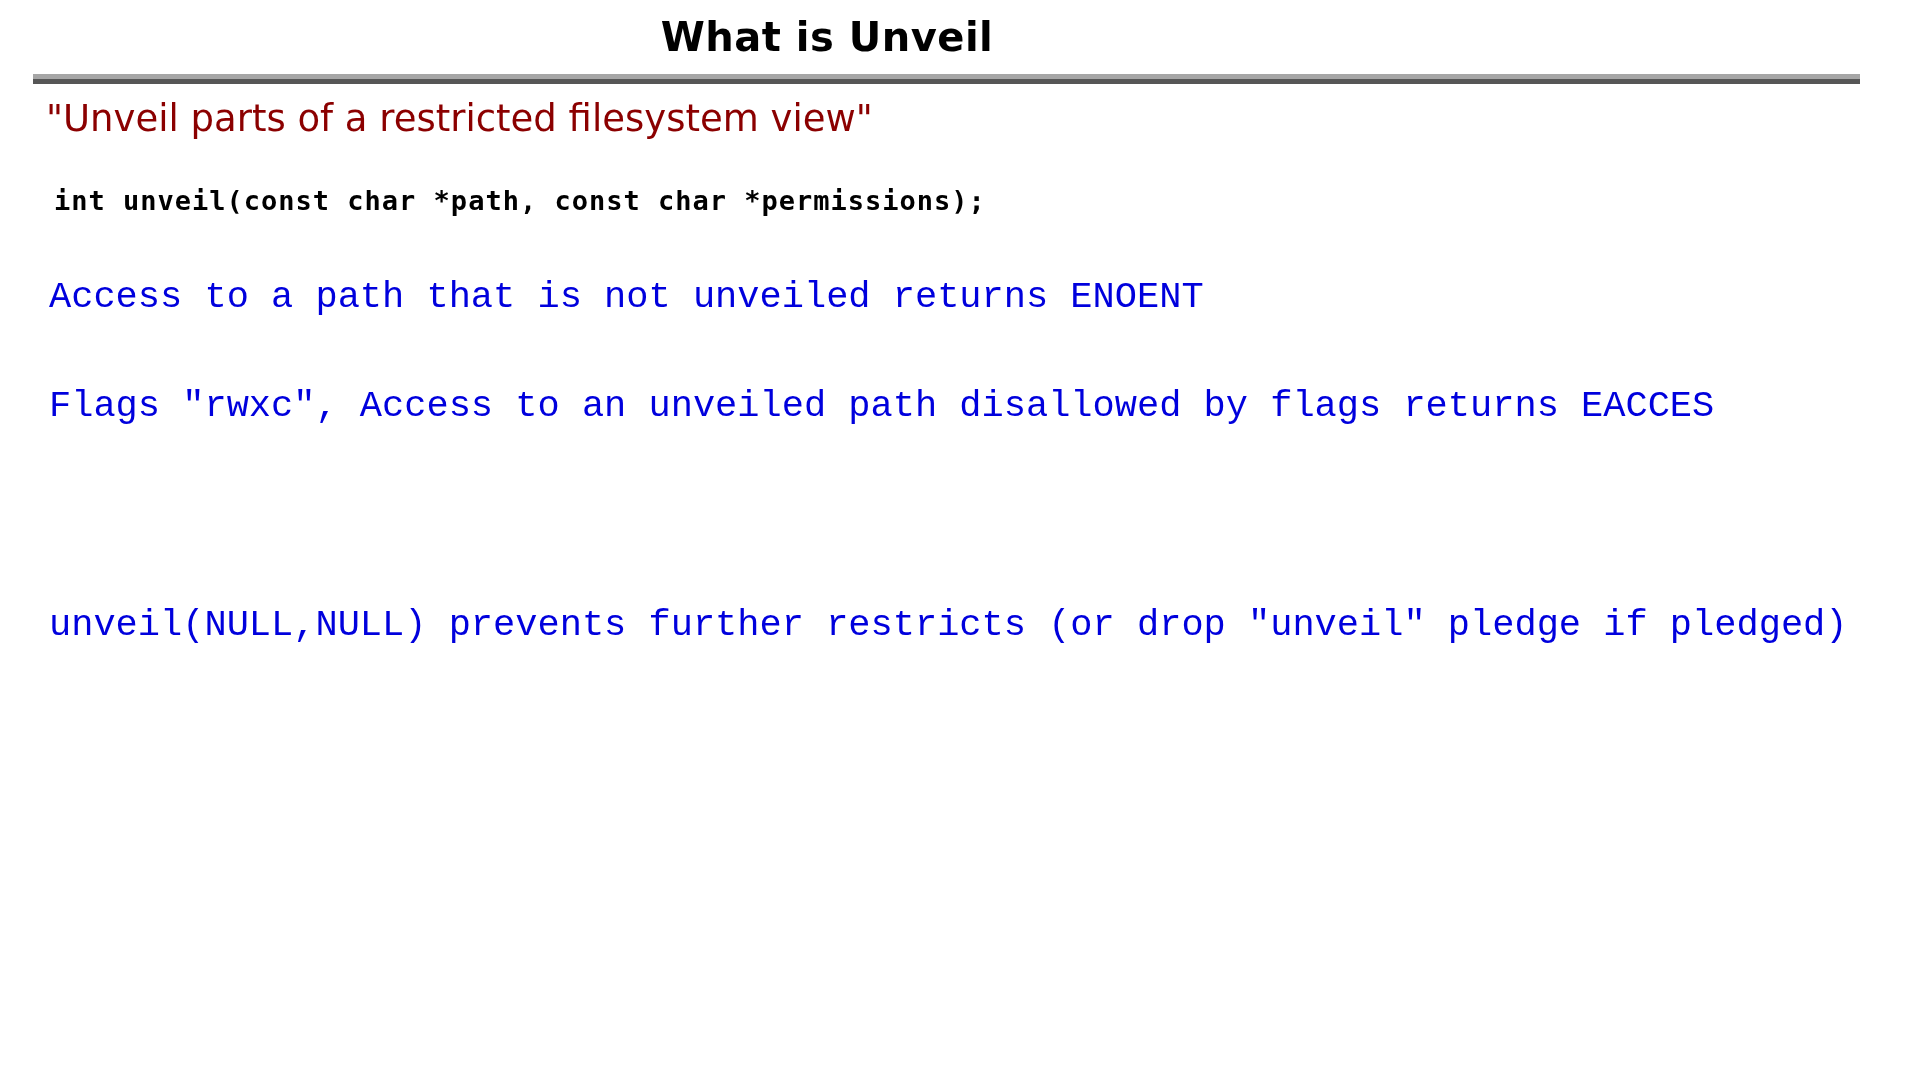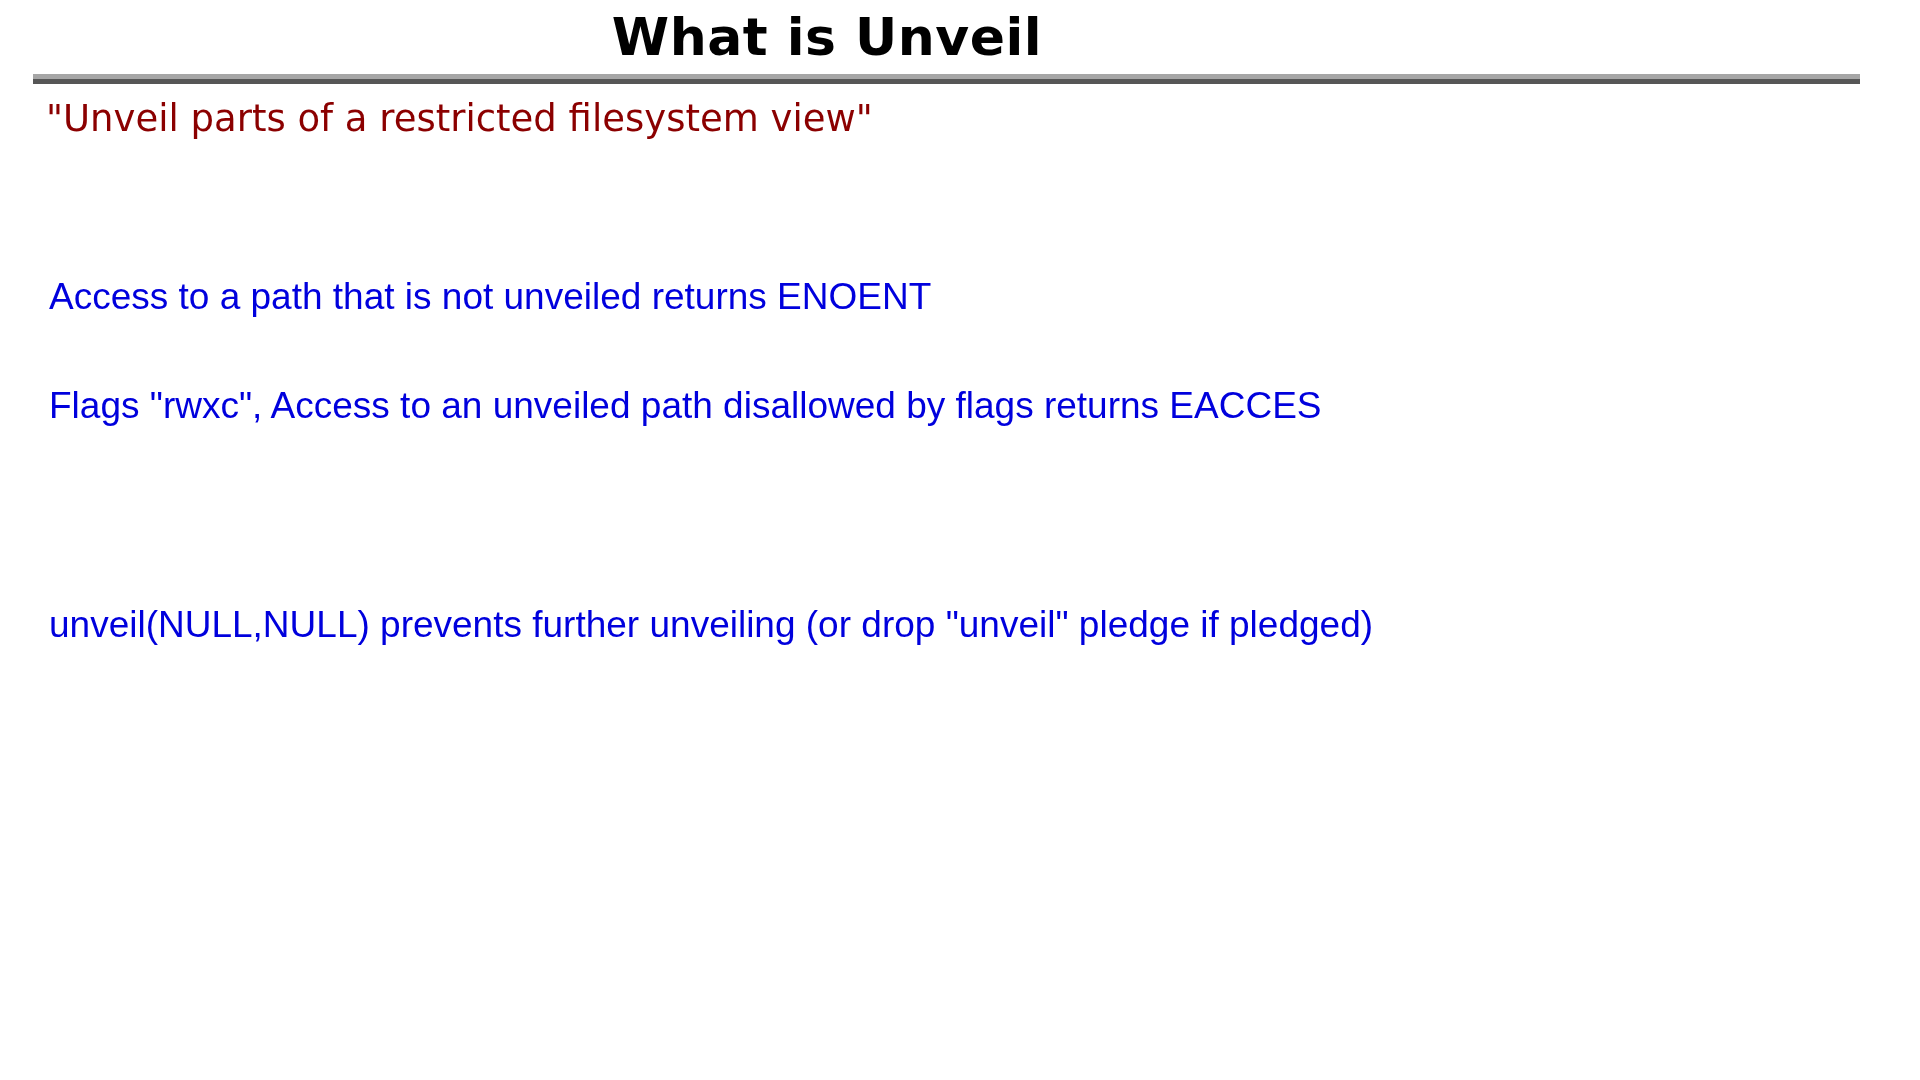--- a/index.html
+++ b/index.html
@@ -24,21 +24,21 @@
 
   
   .slide-title {
     position: absolute;
     left: 0;
     top: 12px;
     width: 1654px;
     text-align: center;
     font-family: "DejaVu Sans", sans-serif;
     font-weight: bold;
-    font-size: 52px;
+    font-size: 40px;
     line-height: 50px;
     letter-spacing: 0.5px;
     color: #000000;
     white-space: nowrap;
   }
 
   
   .title-rule {
     position: absolute;
     left: 33px;
@@ -91,21 +91,21 @@
     top: 100px;
     font-family: "DejaVu Sans Mono", "Liberation Mono", monospace;
     font-weight: bold;
     font-size: 27px;
     line-height: 34px;
     letter-spacing: 1px;
     color: #000000;
   }
 
   .line-blue {
-    font-family: Liberation Sans, sans-serif;
+    font-family: Liberation Mono, monospace;
     font-size: 37px;
     line-height: 46px;
     color: #0000dd;
   }
 
   .line-blue-1 { left: 49px; top: 190px; }
   .line-blue-2 { left: 49px; top: 299px; }
   .line-blue-3 { left: 49px; top: 409px; }
   .line-blue-4 { left: 49px; top: 518px; }
 </style>
@@ -118,22 +118,23 @@
 
   <div class="title-rule">
     <div class="rule-light"></div>
     <div class="rule-dark"></div>
   </div>
 
   <div class="body-area">
 
     <div class="line line-quote">"Unveil parts of a restricted filesystem view"</div>
 
+    <div class="line line-code">int unveil(const char *path, const char *permissions);</div>
 
     <div class="line line-blue line-blue-1">Access to a path that is not unveiled returns ENOENT</div>
 
     <div class="line line-blue line-blue-2">Flags "rwxc", Access to an unveiled path disallowed by flags returns EACCES</div>
 
 
-    <div class="line line-blue line-blue-4">unveil(NULL,NULL) prevents further unveiling (or drop "unveil" pledge if pledged)</div>
+    <div class="line line-blue line-blue-4">unveil(NULL,NULL) prevents further restricts (or drop "unveil" pledge if pledged)</div>
 
   </div>
 </div>
 
 </body></html>

